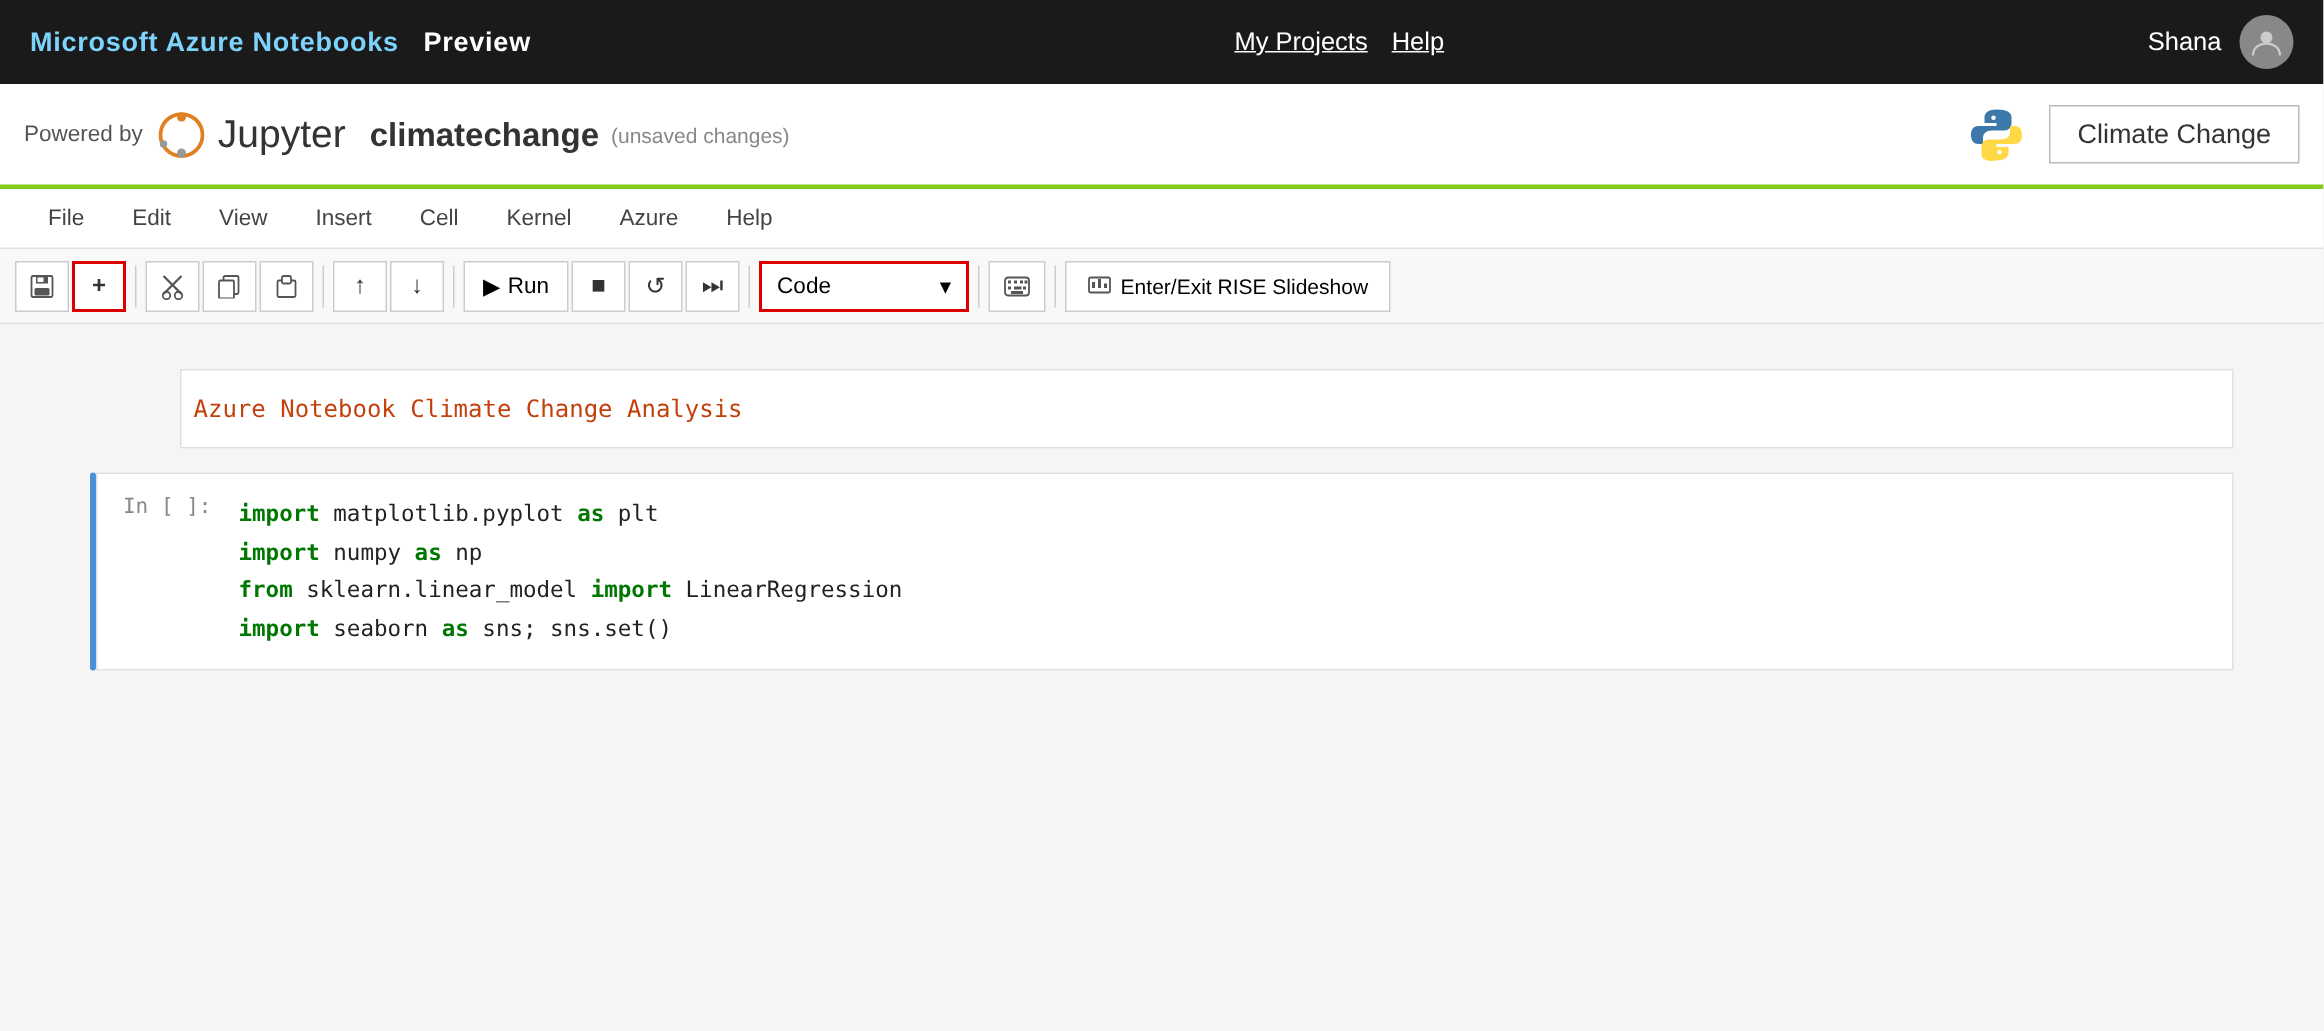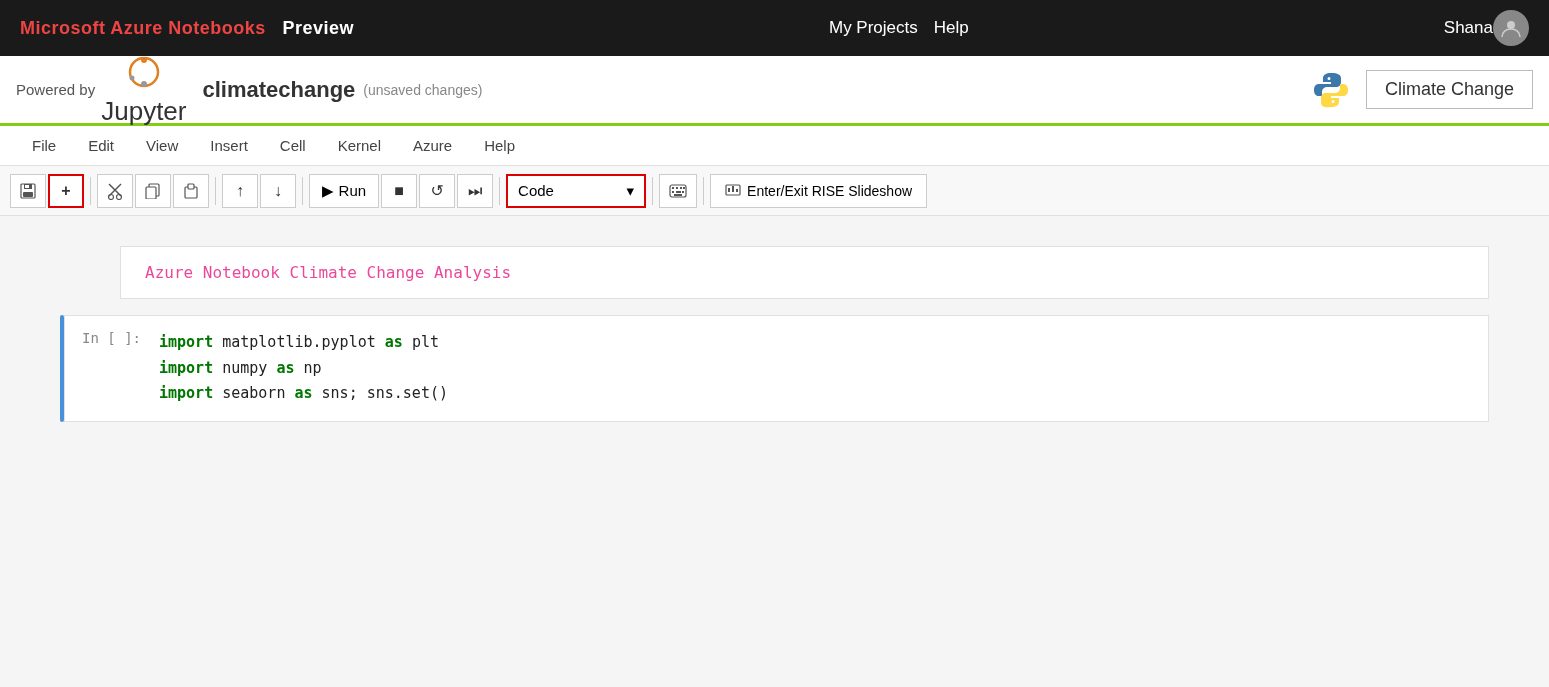--- a/index.html
+++ b/index.html
@@ -15,36 +15,38 @@
       height: 56px;
     }
     .top-nav-brand {
       font-size: 18px;
       font-weight: 300;
       letter-spacing: 0.5px;
       color: #fff;
     }
     .top-nav-brand span {
       font-weight: 700;
-      color: #ef4444;
+      color: #7dd3fc;
     }
     .top-nav-links {
       display: flex;
       gap: 16px;
       margin: 0 auto;
+      text-decoration: underline;
     }
     .top-nav-links a {
       color: #fff;
       text-decoration: none;
       font-size: 17px;
       font-weight: 400;
     }
     .top-nav-user {
       display: flex;
       align-items: center;
+      gap: 12px;
       font-size: 17px;
     }
     .user-avatar {
       width: 36px;
       height: 36px;
       background: #888;
       border-radius: 50%;
       display: flex;
       align-items: center;
       justify-content: center;
@@ -65,21 +67,20 @@
       display: flex;
       align-items: center;
       gap: 6px;
       font-size: 15px;
       color: #555;
     }
     .jupyter-logo {
       display: flex;
       align-items: center;
       gap: 4px;
-      flex-direction: column;
     }
     .jupyter-logo-icon {
       width: 40px;
       height: 40px;
     }
     .jupyter-wordmark {
       font-size: 26px;
       font-weight: 300;
       color: #333;
     }
@@ -240,25 +241,25 @@
     
     .main-content {
       background: #f5f5f5;
       padding: 30px 60px;
     }
 
     
     .markdown-cell {
       background: #fff;
       border: 1px solid #e0e0e0;
-      padding: 16px 24px;
+      padding: 16px 8px;
       margin-bottom: 16px;
       font-family: monospace;
       font-size: 16px;
-      color: #ec4899;
+      color: #c2410c;
       margin-left: 60px;
     }
 
     
     .code-cell-wrapper {
       display: flex;
       align-items: stretch;
       margin-bottom: 10px;
       border-radius: 15px;
     }
@@ -451,20 +452,26 @@
             <span class="kw">as</span>
             <span class="id"> plt</span>
           </div>
           <div>
             <span class="kw">import</span>
             <span class="id"> numpy </span>
             <span class="kw">as</span>
             <span class="id"> np</span>
           </div>
           <div>
+            <span class="kw">from</span>
+            <span class="id"> sklearn.linear_model </span>
+            <span class="kw">import</span>
+            <span class="id"> LinearRegression</span>
+          </div>
+          <div>
             <span class="kw">import</span>
             <span class="id"> seaborn </span>
             <span class="kw">as</span>
             <span class="id"> sns; sns.set()</span>
           </div>
         </div>
       </div>
     </div>
   </div>
 

